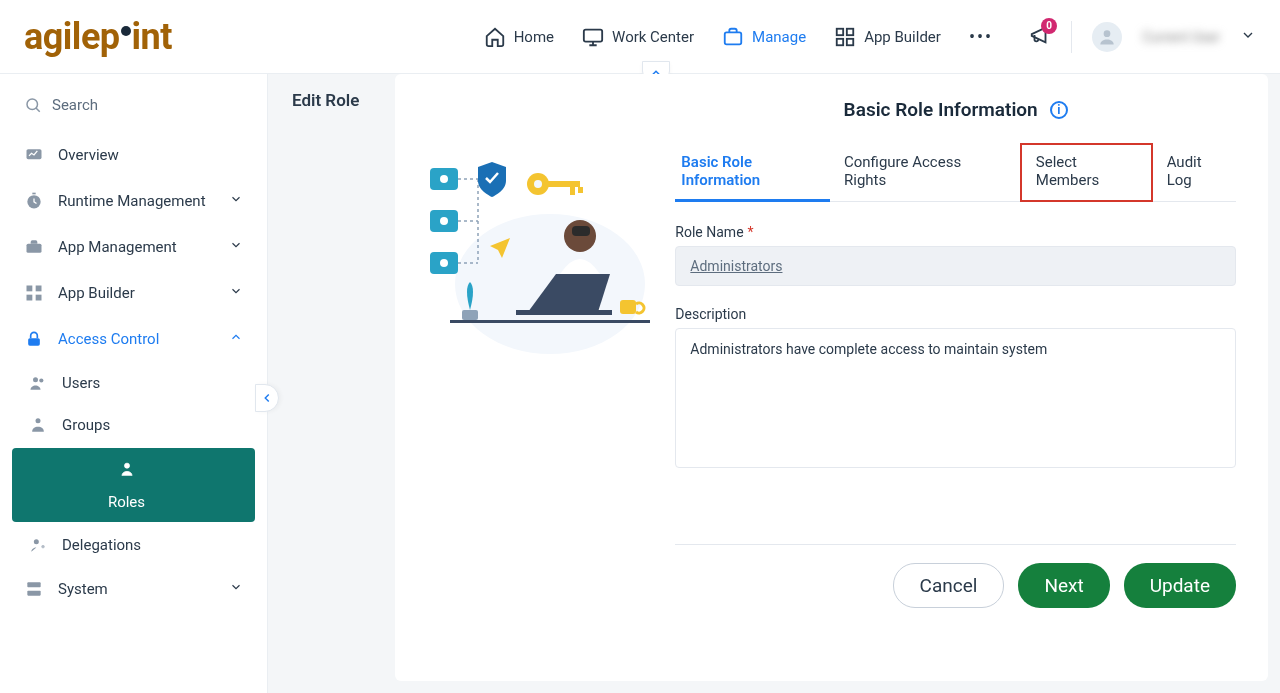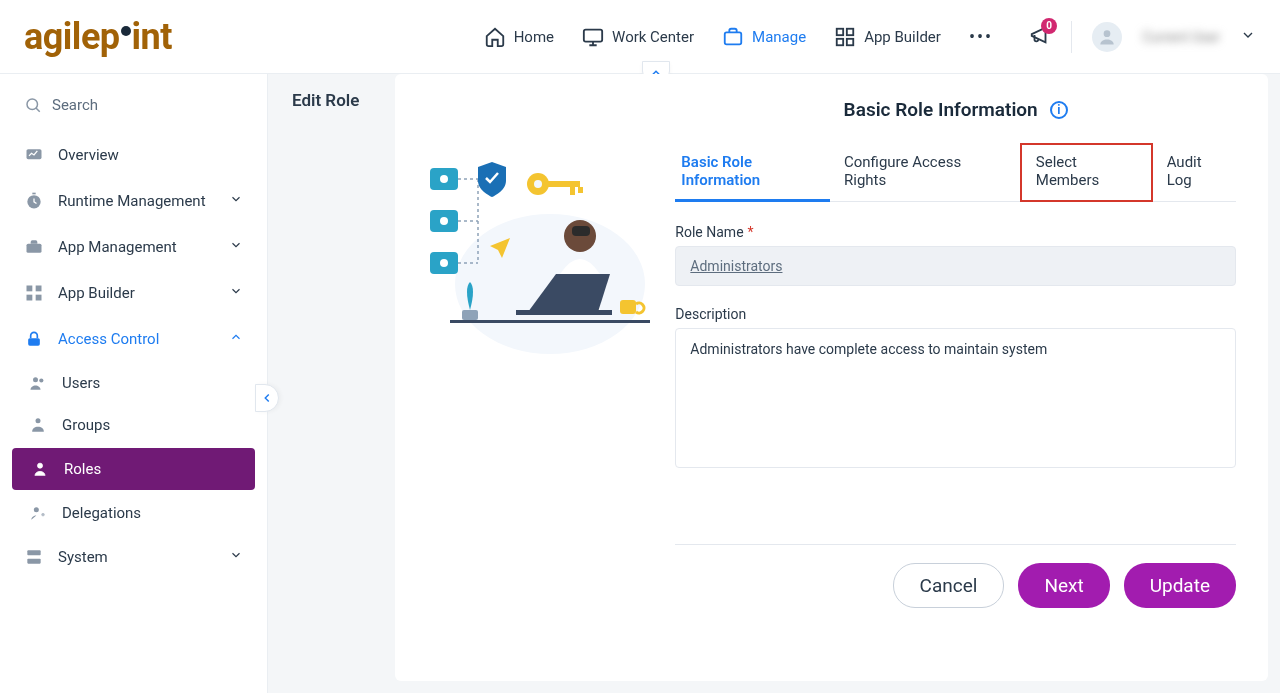--- a/index.html
+++ b/index.html
@@ -29,21 +29,21 @@
   
   .shell { display:flex; height: calc(693px - 74px); }
   .sidebar { width: 268px; border-right:1px solid #eaeef2; position:relative; padding-top:12px; }
   .search { display:flex; align-items:center; gap:10px; padding: 10px 24px 18px; color:#5d6d7e; font-size:15px; }
   .side-item { display:flex; align-items:center; gap:14px; padding: 13px 24px; color:#2b3a4a; font-size:15px; cursor:pointer; position:relative; }
   .side-item .chev { margin-left:auto; }
   .side-item.expanded { color:#1e7cf0; }
   .side-item.expanded .chev svg { transform: rotate(180deg); }
   .side-sub { padding: 11px 24px 11px 60px; font-size:15px; color:#2b3a4a; display:flex; align-items:center; gap:14px; cursor:pointer; }
   .side-sub.subicon { padding-left: 28px; }
-  .side-sub.active { background:#701a75; color:#fff; border-radius:4px; margin:2px 12px; padding-left:18px; }
+  .side-sub.active { background:#0f766e; color:#fff; border-radius:4px; margin:2px 12px; padding-left:10px;flex-direction:column; }
   .side-sub.active svg { fill:#fff; stroke:#fff; }
   .side-icon { width:20px; height:20px; display:flex; align-items:center; justify-content:center; }
   .side-icon svg { fill:#8a97a6; }
   .side-item.expanded .side-icon svg { fill:#1e7cf0; }
   .collapse-handle-side { position:absolute; right:-12px; top:310px; width:24px; height:28px; background:#fff; border:1px solid #e1e7ee; border-radius:0 14px 14px 0; display:flex; align-items:center; justify-content:center; box-shadow:2px 0 4px rgba(0,0,0,0.04); }
   .collapse-handle-side svg { stroke:#1e7cf0; }
 
   
   .main { flex:1; background:#f4f6f8; display:flex; flex-direction:row; }
   .page-title { padding:16px 24px 10px; font-size:17px; font-weight:600; color:#2b3a4a; }
@@ -58,21 +58,21 @@
   .tab.active { color:#1e7cf0; font-weight:600; border-bottom:3px solid #1e7cf0; margin-bottom:-1px; }
   .tab.highlighted { border:2px solid #d4372b; padding:8px 14px; margin-left:10px; margin-bottom:-1px; }
   .tab.right { margin-left:auto; padding-right:10px; }
   .field-label { font-size:14px; color:#2b3a4a; margin-bottom:6px; }
   .req { color:#d4372b; margin-left:4px; }
   .input { width:100%; background:#eef1f5; border:1px solid #e4e8ee; border-radius:4px; padding:11px 14px; font-size:14px; color:#5d6d7e; margin-bottom:20px;text-decoration:underline; }
   .textarea { width:100%; min-height:140px; border:1px solid #e4e8ee; border-radius:4px; padding:12px 14px; font-size:14px; color:#2b3a4a; resize:none; margin-bottom:72px; }
   .footer-bar { border-top:1px solid #e4e8ee; padding-top:18px; display:flex; justify-content:flex-end; gap:14px; }
   .btn { padding:10px 26px; border-radius:22px; font-size:19px; cursor:pointer; border:none; }
   .btn.outline { background:#fff; border:1px solid #c8d0da; color:#2b3a4a; }
-  .btn.primary { background:#a21caf; color:#fff; }
+  .btn.primary { background:#15803d; color:#fff; }
 </style>
 </head>
 <body>
 
 <div class="topbar">
   <div class="logo">
     agilep<span class="dot"></span>int
   </div>
 
   <div class="topnav">

